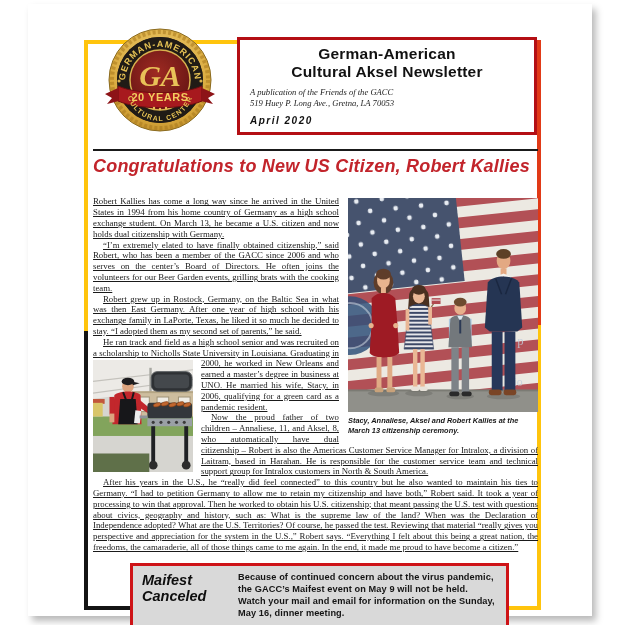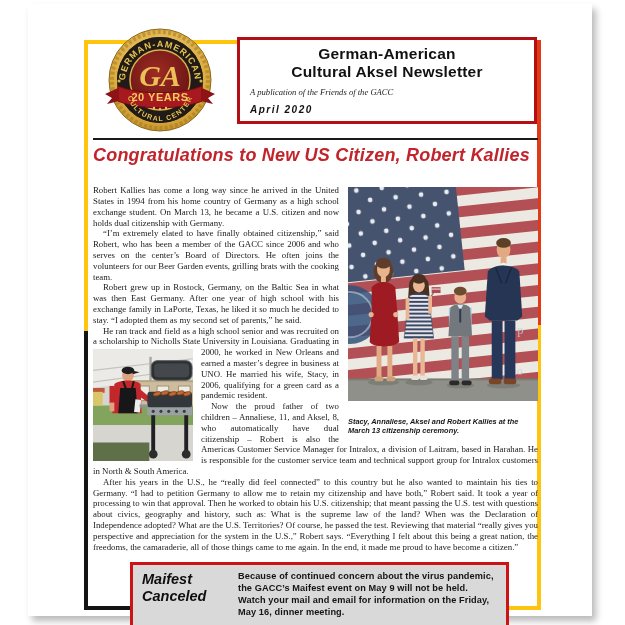--- a/index.html
+++ b/index.html
@@ -30,26 +30,26 @@
   .pub-info{font-family:"Liberation Serif",serif;font-style:italic;font-size:8.6px;line-height:1.3;color:#222;}
   .issue-date{font-weight:bold;font-style:italic;font-size:10px;letter-spacing:1.5px;color:#111;
     margin-top:6px;margin-right:14px;}
 
   .rule{height:2.5px;background:#1a1a1a;margin-top:14px;}
   .headline{color:#c2242b;font-weight:bold;font-style:italic;font-size:18px;letter-spacing:.2px;
     margin:5px 0 19px 0;white-space:nowrap;}
 
   .article{font-family:"Liberation Serif",serif;font-size:8.8px;line-height:10.8px;color:#1a1a1a;
     text-align:justify;}
-  .article p{margin:0;}
+  .article p{margin:0;text-decoration:underline;}
   .article p.ind{text-indent:10px;}
   .figure-right{float:right;width:190px;margin:2px 0 3px 9px;}
   .figure-right svg{display:block;width:190px;height:214px;}
   .caption{font-family:"Liberation Sans",sans-serif;font-weight:bold;font-style:italic;
-    font-size:7.4px;line-height:1.25;color:#161616;margin-top:16px;text-align:left;}
+    font-size:7.4px;line-height:1.25;color:#161616;margin-top:4px;text-align:left;}
   .figure-left{float:left;width:100px;height:112px;margin:2px 8px 2px 0;}
   .figure-left svg{display:block;width:100px;height:112px;}
 
   .notice{clear:both;margin-top:10px;margin-left:37px;width:379px;box-sizing:border-box;
     background:#d9d9d9;border:3px solid #ce1317;padding:6px 8px 8px 9px;
     display:flex;gap:12px;align-items:flex-start;}
   .notice-label{font-weight:bold;font-style:italic;font-size:14.5px;line-height:1.12;color:#0e0e0e;
     width:84px;flex:0 0 auto;}
   .notice-text{font-weight:bold;font-size:9.2px;line-height:1.3;color:#141414;letter-spacing:.1px;}
 </style>
@@ -106,20 +106,21 @@
   <div class="content">
 
     <div class="header-box">
       <div class="nl-title">
         <div>German-American</div>
         <div>Cultural Aksel Newsletter</div>
       </div>
       <div class="pub-row">
         <div class="pub-info">
           <div>A publication of the Friends of the GACC</div>
+          <div>519 Huey P. Long Ave., Gretna, LA 70053</div>
         </div>
         <div class="issue-date">April 2020</div>
       </div>
     </div>
 
     <div class="rule"></div>
     <div class="headline">Congratulations to New US Citizen, Robert Kallies</div>
 
     <div class="article">
 
@@ -270,18 +271,18 @@
             </span><span>earned a master’s degree in business at UNO. He married his wife, Stacy, in 2006, qualifying for a green card as a pandemic resident.</span></p>
       <p class="ind">Now the proud father of two children – Annaliese, 11, and Aksel, 8, who automatically have dual citizenship – Robert is also the Americas Customer Service Manager for Intralox, a division of Laitram, based in Harahan. He is responsible for the customer service team and technical support group for Intralox customers in North &amp; South America.</p>
       <p class="ind">After his years in the U.S., he “really did feel connected” to this country but he also wanted to maintain his ties to Germany. “I had to petition Germany to allow me to retain my citizenship and have both,” Robert said. It took a year of processing to win that approval. Then he worked to obtain his U.S. citizenship; that meant passing the U.S. test with questions about civics, geography and history, such as: What is the supreme law of the land? When was the Declaration of Independence adopted? What are the U.S. Territories? Of course, he passed the test. Reviewing that material “really gives you perspective and appreciation for the system in the U.S.,” Robert says. “Everything I felt about this being a great nation, the freedoms, the camaraderie, all of those things came to me again. In the end, it made me proud to have become a citizen.”</p>
     </div>
 
     <div class="notice">
       <div class="notice-label">
         <div>Maifest</div>
         <div>Canceled</div>
       </div>
-      <div class="notice-text">Because of continued concern about the virus pandemic, the GACC’s Maifest event on May 9 will not be held.  Watch your mail and email for information on the Friday, May 16, dinner meeting.</div>
+      <div class="notice-text">Because of continued concern about the virus pandemic, the GACC’s Maifest event on May 9 will not be held.  Watch your mail and email for information on the Sunday, May 16, dinner meeting.</div>
     </div>
 
   </div>
  </div>
 </div>
 
 </body></html>

